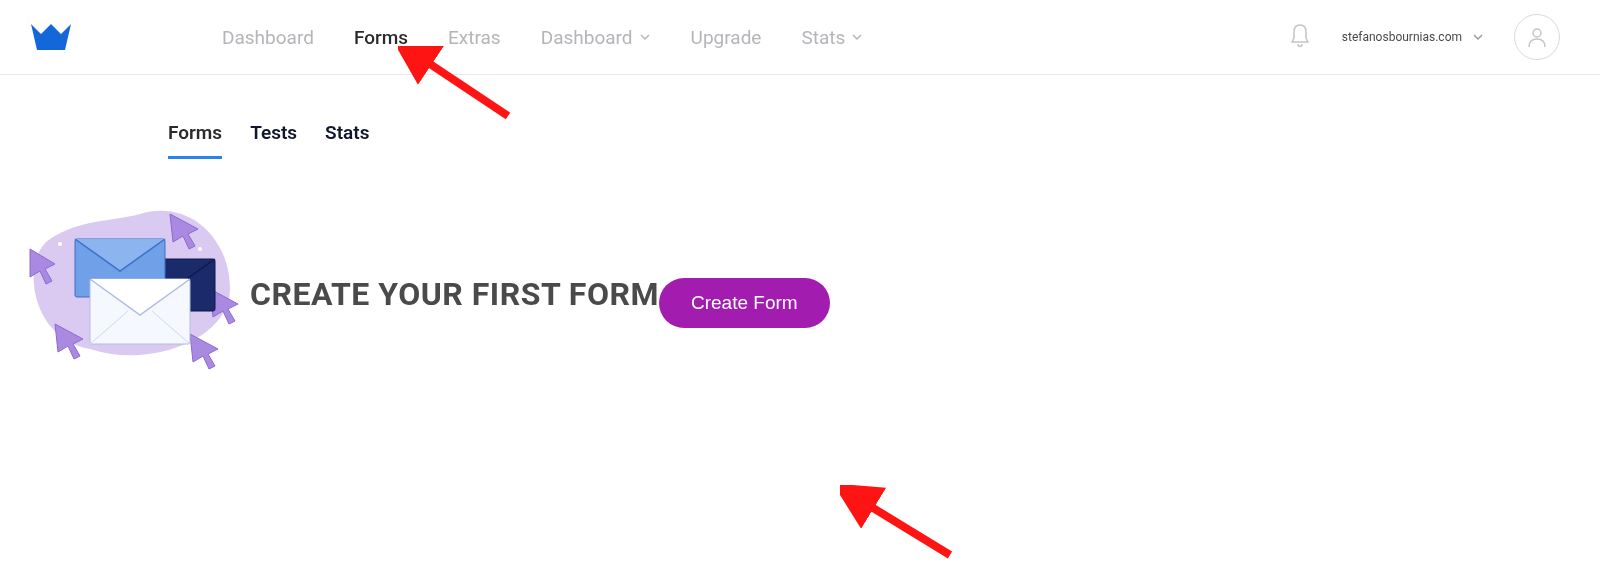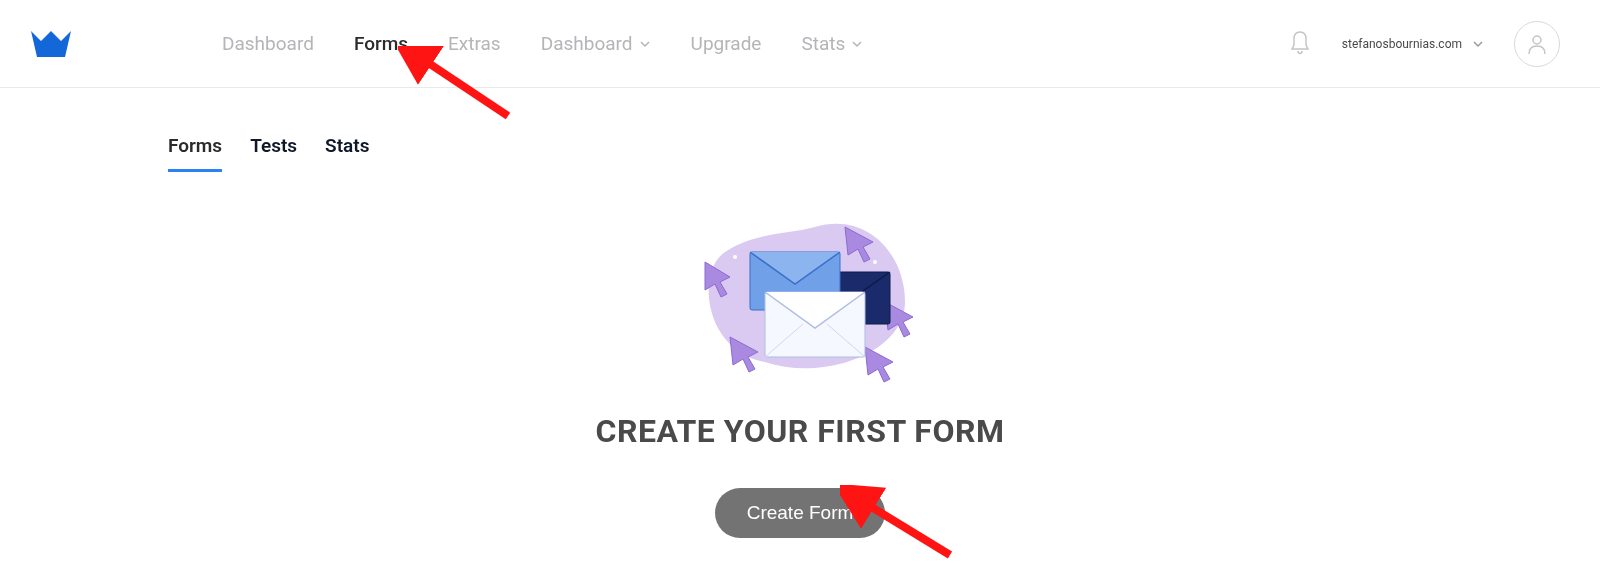--- a/index.html
+++ b/index.html
@@ -6,21 +6,21 @@
   body {
     font-family: -apple-system, BlinkMacSystemFont, "Segoe UI", Roboto, "Helvetica Neue", Arial, sans-serif;
     background: #fff;
     width: 1600px;
     height: 582px;
     overflow: hidden;
   }
   .topbar {
     display: flex;
     align-items: center;
-    height: 88px;
+    height: 75px;
     border-bottom: 1px solid #e9e9eb;
     padding-left: 30px;
     padding-right: 40px;
   }
   .logo {
     width: 42px;
     height: 42px;
     display:flex;
     align-items:center;
     justify-content:center;
@@ -94,38 +94,38 @@
     padding-bottom:12px;
     cursor:pointer;
   }
   .subnav-item.active {
     border-bottom:3px solid #2a82f0;
     color:#2b2b2b;
   }
   .hero {
     margin-top:30px;
     display:flex;
-    flex-direction:column;
+    flex-direction:row;
     align-items:center;
   }
   .illus {
     width:250px;
     height:190px;
     position:relative;
   }
   .headline {
     font-size:32px;
     font-weight:700;
     color:#4a4a4a;
     letter-spacing:0.5px;
     margin-top:20px;
   }
   .create-btn {
     margin-top:38px;
-    background:#737373;
+    background:#a21caf;
     color:#fff;
     border:none;
     border-radius:999px;
     padding:14px 32px;
     font-size:19px;
     cursor:pointer;
   }
   
   .arrow {
     position:absolute;

